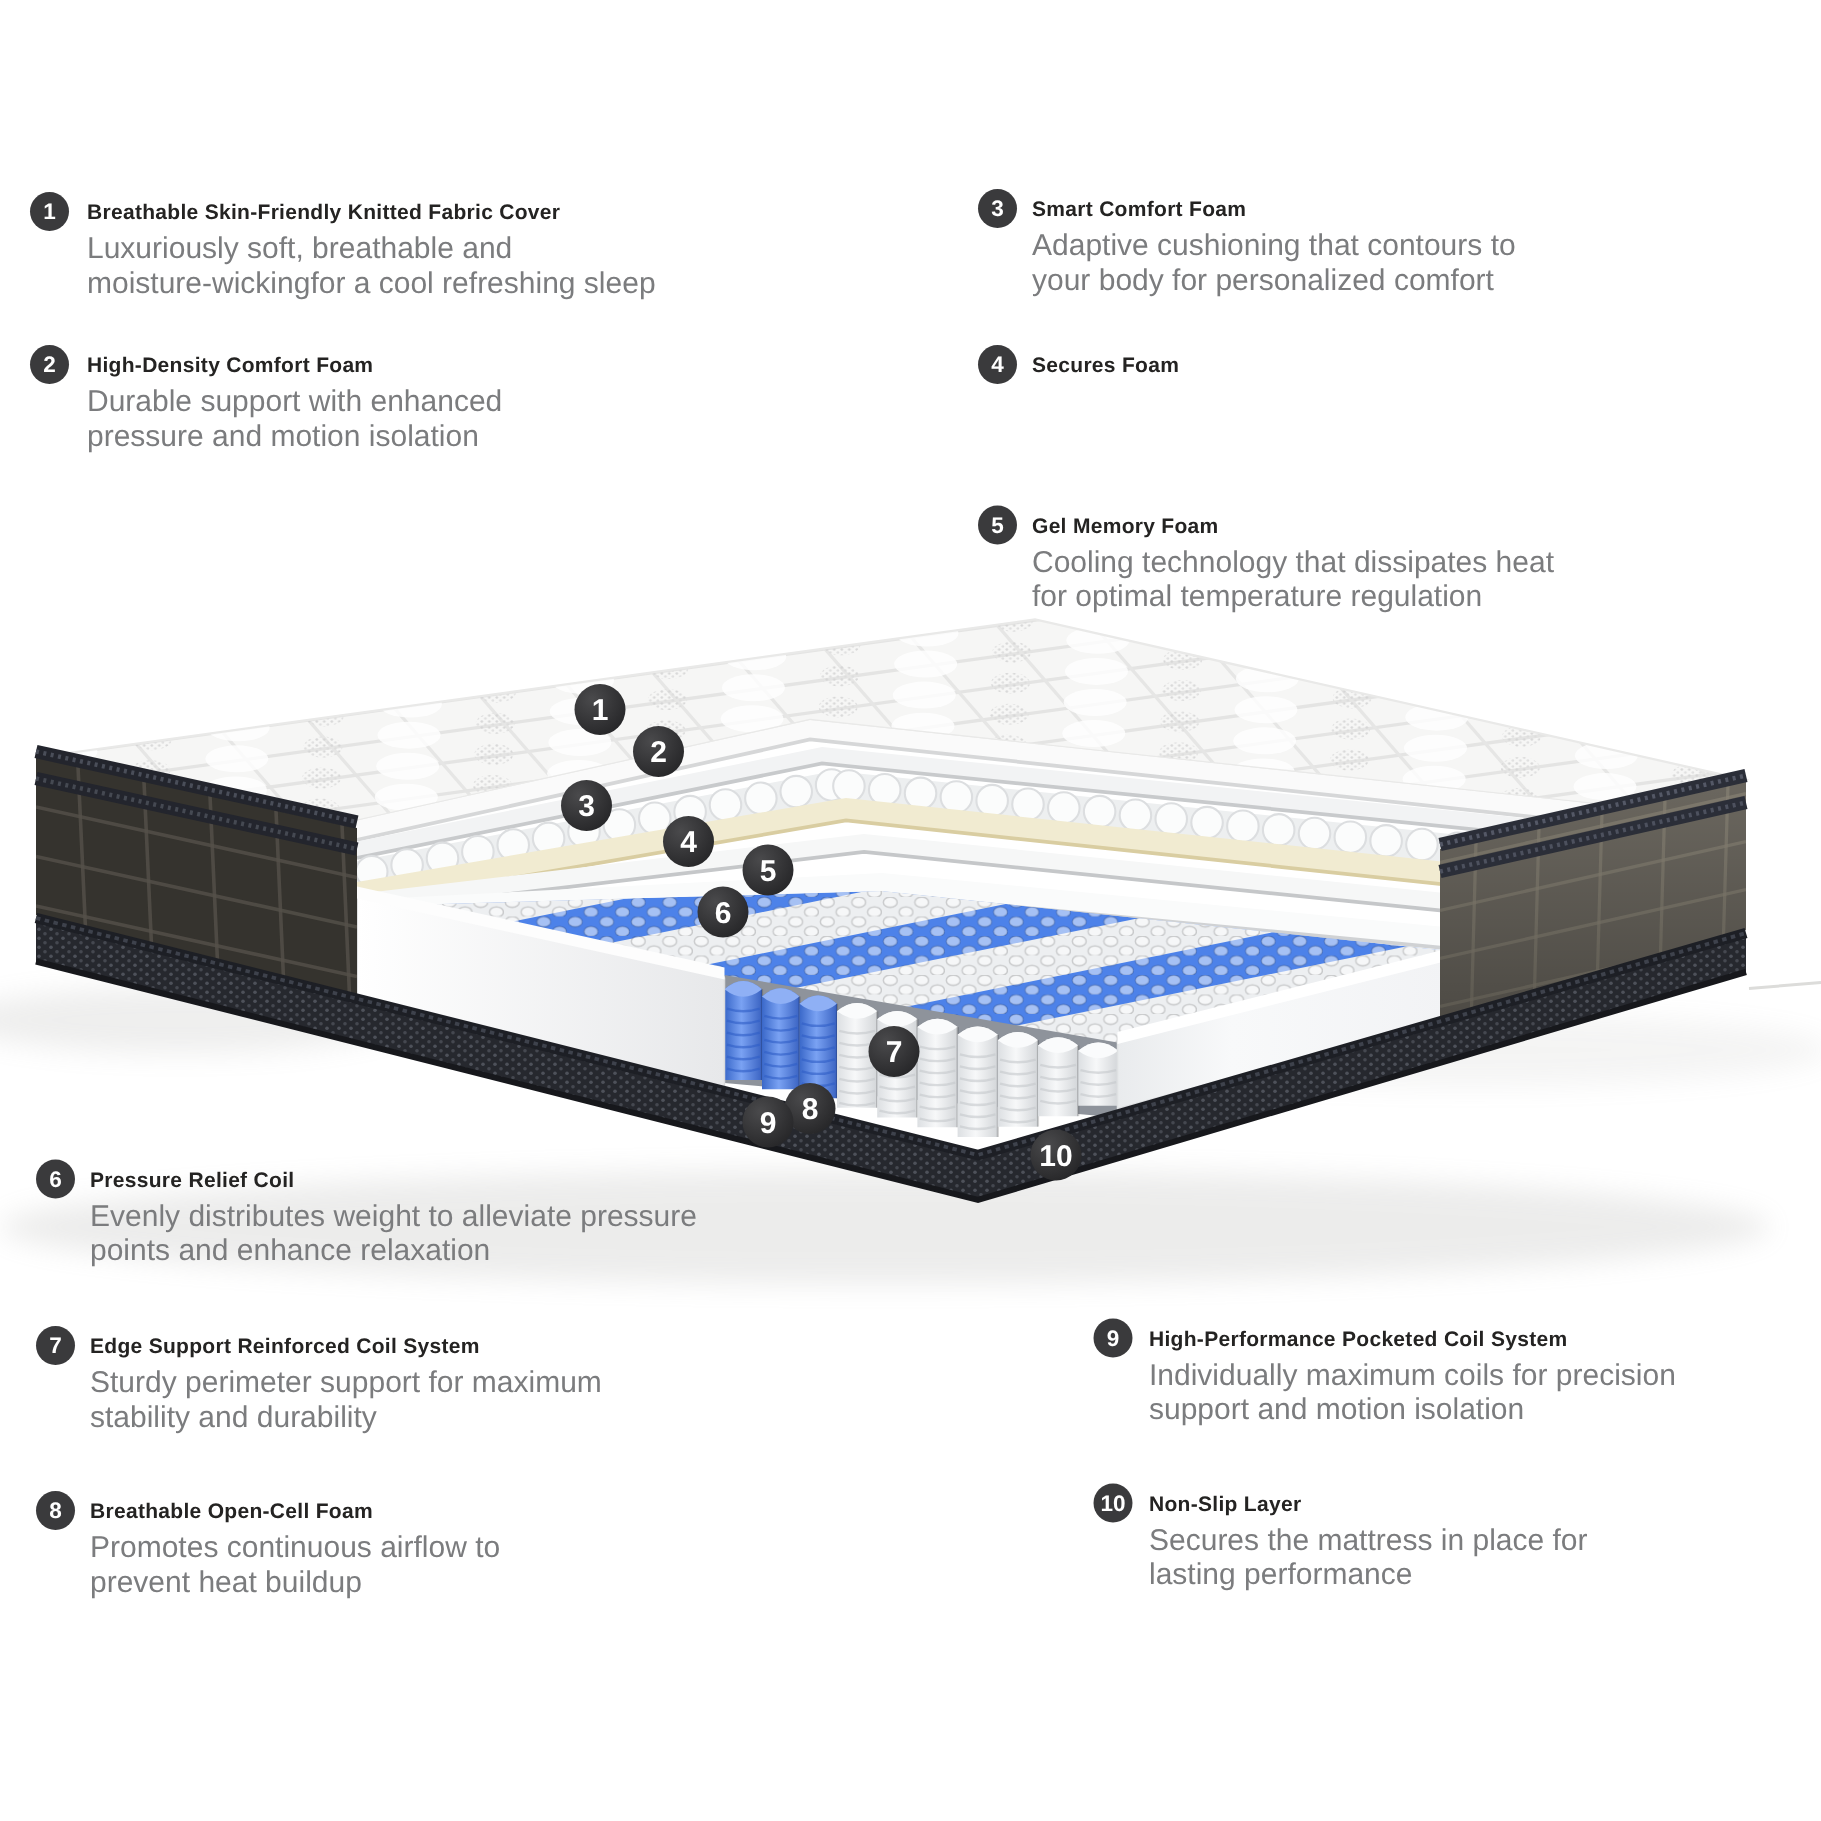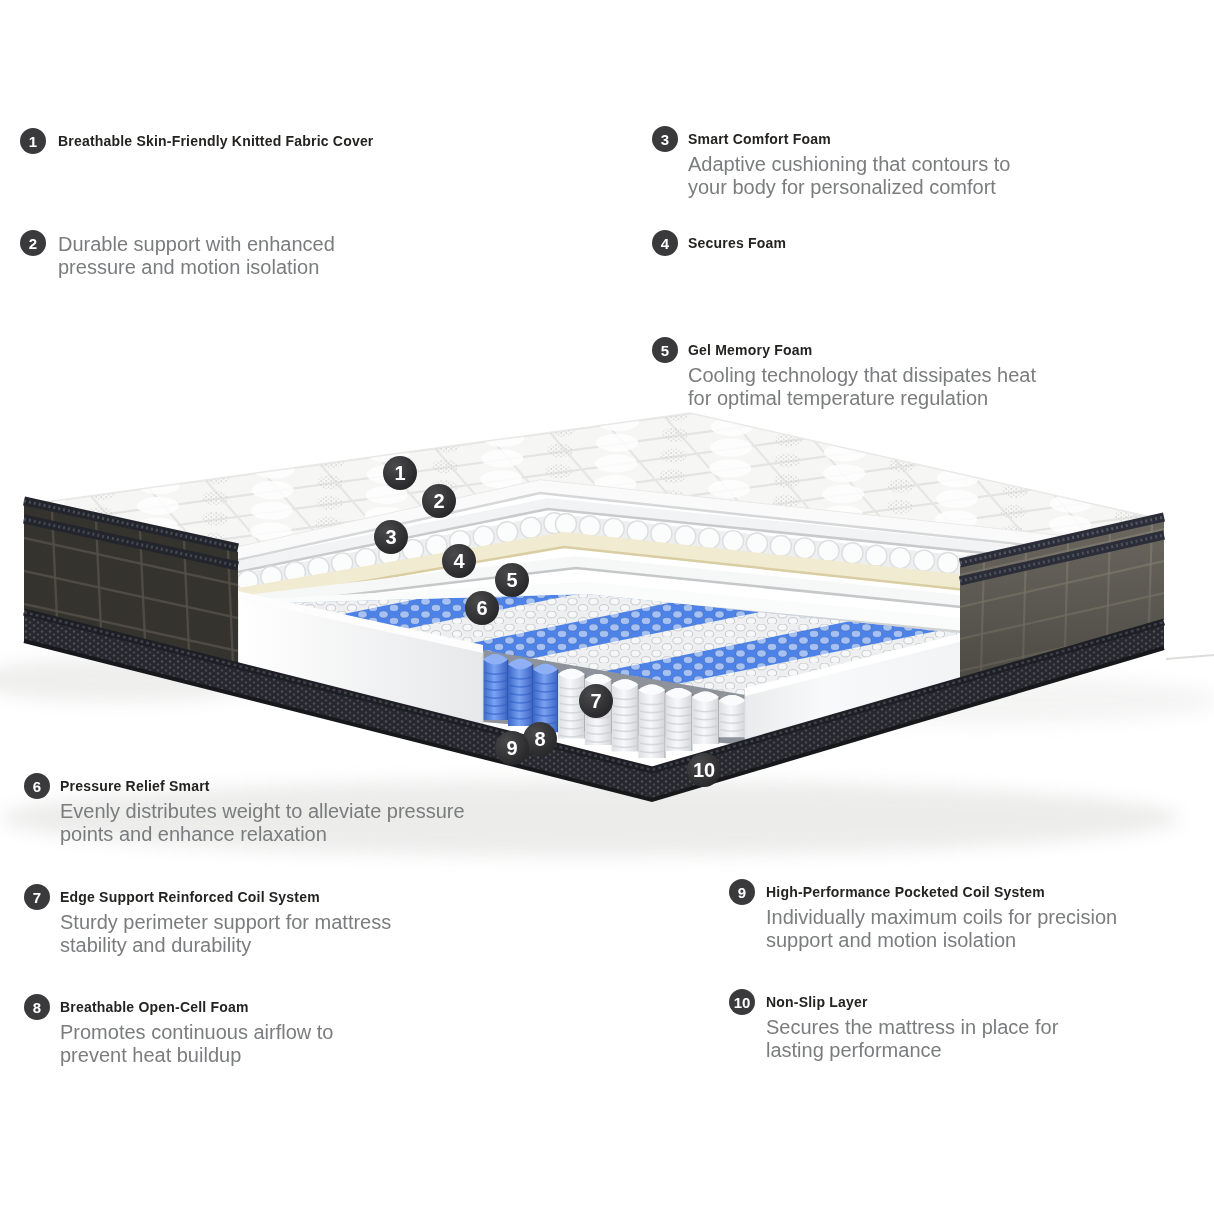--- a/index.html
+++ b/index.html
@@ -557,23 +557,26 @@
             <text x="704" y="777" text-anchor="middle" font-size="20" font-weight="bold" fill="#ffffff" font-family="&quot;Liberation Sans&quot;, sans-serif">10</text>
           </g>
         </g>
     </g>
   </svg>
 
   <div id="annotations">
       <div class="feature" style="left: 58px; top: 129px;">
         <div class="fnum" style="left:-38px">1</div>
         <div class="ftitle">Breathable Skin-Friendly Knitted Fabric Cover</div>
+        <div class="fdesc">Luxuriously soft, breathable and
+moisture-wickingfor a cool refreshing sleep</div>
       </div>
       <div class="feature" style="left: 58px; top: 231px;">
         <div class="fnum" style="left:-38px">2</div>
+        <div class="ftitle">High-Density Comfort Foam</div>
         <div class="fdesc">Durable support with enhanced
 pressure and motion isolation</div>
       </div>
       <div class="feature" style="left: 688px; top: 127px;">
         <div class="fnum" style="left:-36px">3</div>
         <div class="ftitle">Smart Comfort Foam</div>
         <div class="fdesc">Adaptive cushioning that contours to
 your body for personalized comfort</div>
       </div>
       <div class="feature" style="left: 688px; top: 231px;">
@@ -581,28 +584,28 @@
         <div class="ftitle">Secures Foam</div>
       </div>
       <div class="feature" style="left: 688px; top: 338px;">
         <div class="fnum" style="left:-36px">5</div>
         <div class="ftitle">Gel Memory Foam</div>
         <div class="fdesc">Cooling technology that dissipates heat
 for optimal temperature regulation</div>
       </div>
       <div class="feature" style="left: 60px; top: 774px;">
         <div class="fnum" style="left:-36px">6</div>
-        <div class="ftitle">Pressure Relief Smart</div>
+        <div class="ftitle">Pressure Relief Coil</div>
         <div class="fdesc">Evenly distributes weight to alleviate pressure
 points and enhance relaxation</div>
       </div>
       <div class="feature" style="left: 60px; top: 885px;">
         <div class="fnum" style="left:-36px">7</div>
         <div class="ftitle">Edge Support Reinforced Coil System</div>
-        <div class="fdesc">Sturdy perimeter support for mattress
+        <div class="fdesc">Sturdy perimeter support for maximum
 stability and durability</div>
       </div>
       <div class="feature" style="left: 60px; top: 995px;">
         <div class="fnum" style="left:-36px">8</div>
         <div class="ftitle">Breathable Open-Cell Foam</div>
         <div class="fdesc">Promotes continuous airflow to
 prevent heat buildup</div>
       </div>
       <div class="feature" style="left: 766px; top: 880px;">
         <div class="fnum" style="left:-37px">9</div>

